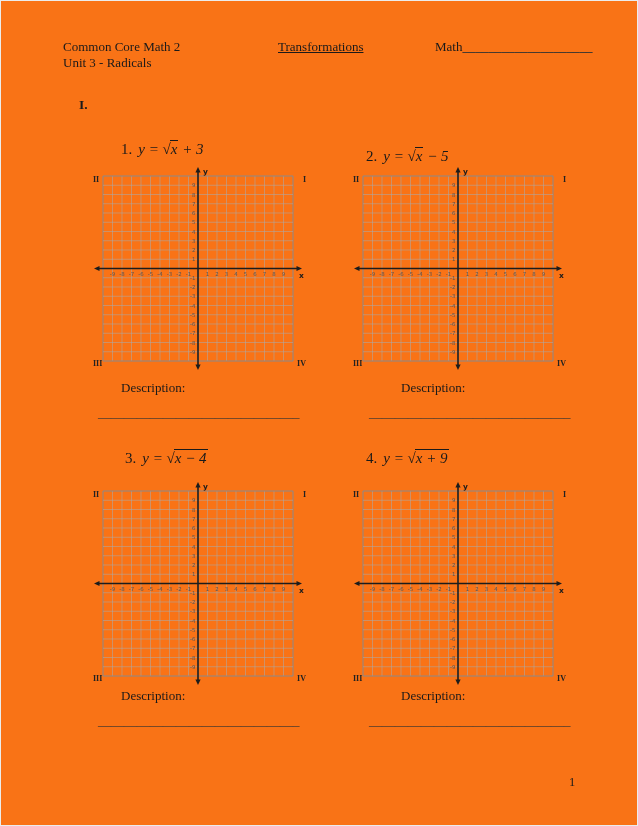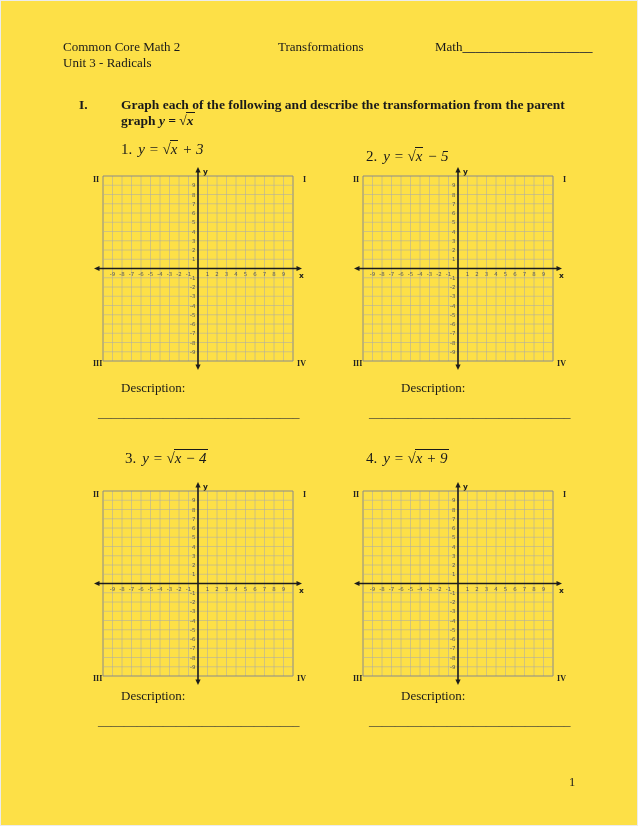--- a/index.html
+++ b/index.html
@@ -1,19 +1,19 @@
 <!DOCTYPE html>
 <html><head>
 <meta charset="utf-8">
 <style>
   html,body{margin:0;padding:0;background:#fff;}
   .sheet{
     position:relative;
     width:638px;height:826px;
-    background:#fde047;
+    background:#f97316;
     font-family:"Liberation Serif", serif;
     color:#1a1a1a;
     overflow:hidden;
     border:1px solid #ececec;
     box-sizing:border-box;
   }
   .abs{position:absolute;white-space:nowrap;}
   .hdr{font-size:13px;}
   .section-numeral{font-size:13.5px;font-weight:bold;}
   .prompt{font-size:13.5px;font-weight:bold;white-space:normal;line-height:16px;width:468px;}
@@ -29,30 +29,26 @@
   .gridbox{position:absolute;width:216px;height:206px;}
   svg{display:block;}
 </style>
 </head>
 <body>
 
 <div class="sheet">
 
   <div class="abs hdr" style="left:62px;top:38px;">Common Core Math 2</div>
   <div class="abs hdr" style="left:62px;top:54px;">Unit 3 - Radicals</div>
-  <div class="abs hdr" style="left:277px;top:38px;">Transformations</div>
+  <div class="abs hdr" style="left:277px;top:38px;text-decoration:underline;">Transformations</div>
   <div class="abs hdr" style="left:434px;top:38px;">
     <span>Math</span><span class="name-blank">____________________</span>
   </div>
 
   <div class="abs section-numeral" style="left:78px;top:96px;">I.</div>
-  <div class="abs prompt" style="left:120px;top:96px;">
-    <span>Graph each of the following and describe the transformation from the parent graph</span>
-    <span class="math"><span>y</span><span> = </span><span class="sqrt">√</span><span class="radicand">x</span></span>
-  </div>
 
   <div class="abs problem" style="left:120px;top:140px;">
     <span class="pnum">1.</span><span class="math"><span>y</span><span> = </span><span class="sqrt">√</span><span class="radicand">x</span><span> + 3</span></span>
   </div>
   <div class="abs problem" style="left:365px;top:140px;margin-top:7px;">
     <span class="pnum">2.</span><span class="math"><span>y</span><span> = </span><span class="sqrt">√</span><span class="radicand">x</span><span> − 5</span></span>
   </div>
 
   <div class="gridbox" style="left:91px;top:165px;">
       <svg width="216" height="206" viewBox="0 0 216 206">

